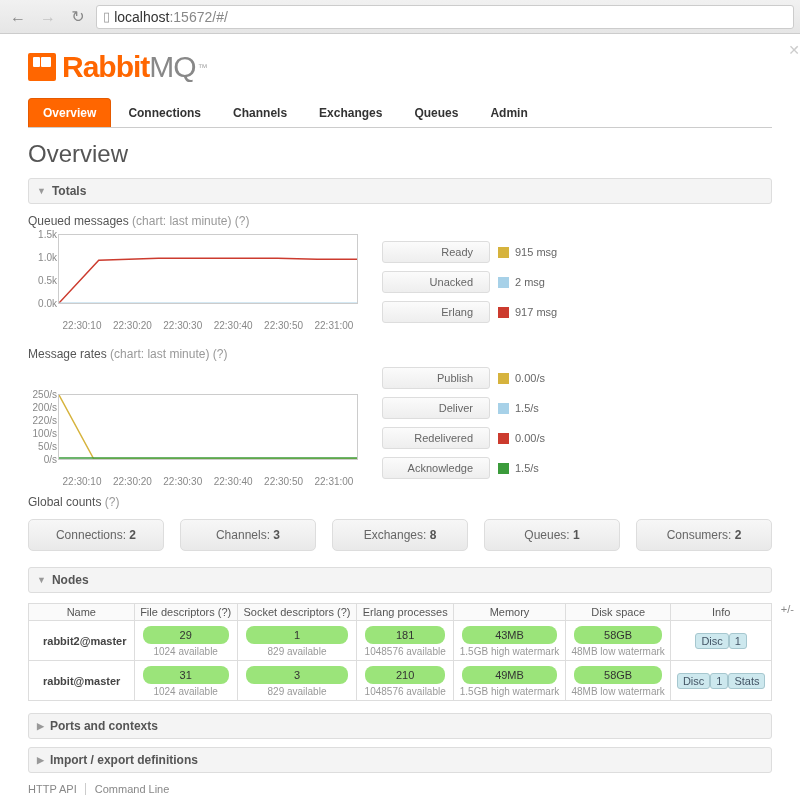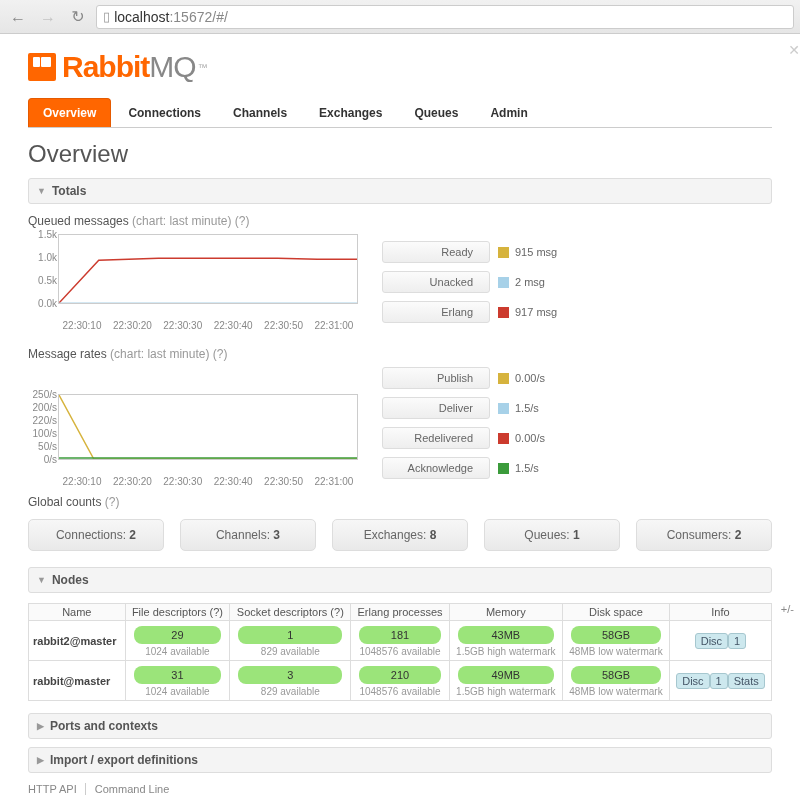--- a/index.html
+++ b/index.html
@@ -50,21 +50,21 @@
 .legend-val { font-size: 11px; color: #666; }
 
 .global-counts { display: flex; gap: 16px; margin: 10px 0 16px; }
 .count-btn { flex: 1; text-align: center; padding: 8px 4px; background: linear-gradient(#f7f7f7,#e9e9e9); border: 1px solid #ddd; border-radius: 5px; font-size: 12px; color: #666; }
 .count-btn b { color: #555; font-weight: bold; }
 
 
 .nodes-table { width: 100%; border-collapse: collapse; margin-bottom: 12px; }
 .nodes-table th, .nodes-table td { border: 1px solid #ddd; padding: 3px 4px; font-size: 11px; text-align: center; vertical-align: middle; }
 .nodes-table th { background: #fafafa; font-weight: normal; color: #555; padding: 2px 4px; }
-.nodes-table td.name-cell { font-weight: bold; text-align: left; padding-left: 4px; }
+.nodes-table td.name-cell { font-weight: bold; text-align: left; padding-left: 14px; }
 .node-stat { background: #9be47a; border-radius: 8px; padding: 3px 0; margin: 2px 4px; font-size: 11px; color: #333; }
 .node-sub { font-size: 10px; color: #999; }
 .info-tag { display: inline-block; background: #cde8ee; border: 1px solid #a6c7cf; border-radius: 3px; padding: 1px 5px; font-size: 11px; color: #456; margin: 0; }
 .plusminus { position: absolute; right: -22px; top: 0; font-size: 11px; color: #888; }
 .nodes-wrap { position: relative; }
 
 .footer { margin-top: 10px; font-size: 11px; color: #888; }
 .footer span { margin-right: 6px; padding-right: 8px; border-right: 1px solid #ccc; }
 .footer span:last-child { border-right: none; }
 

